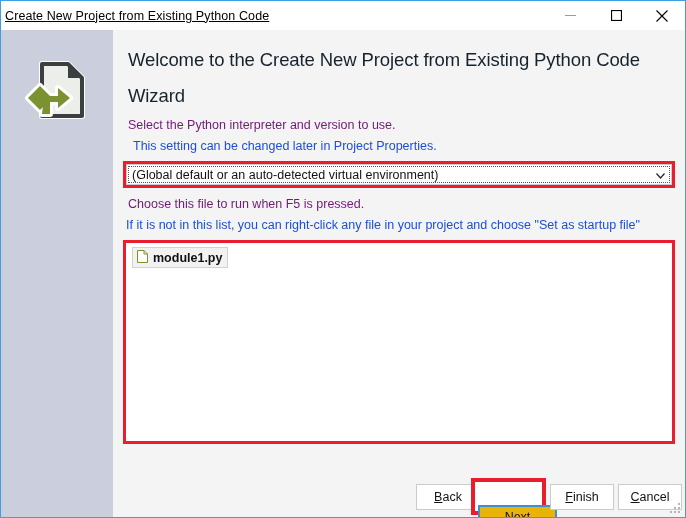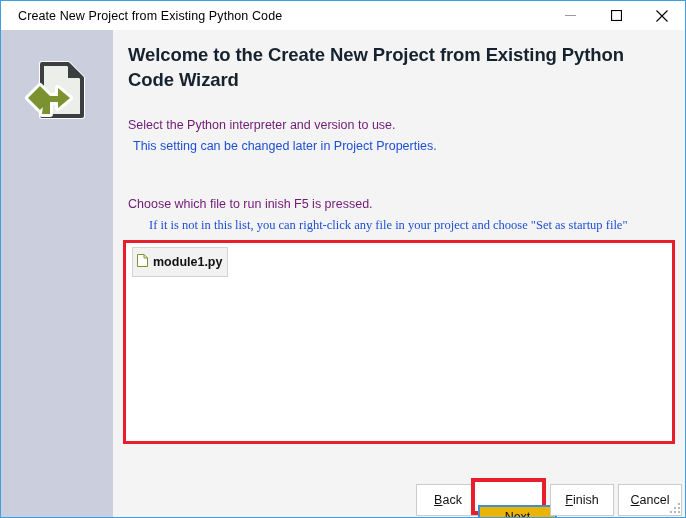--- a/index.html
+++ b/index.html
@@ -28,23 +28,24 @@
     left: 0; top: 0;
     width: 684px;
     height: 29px;
     background: #ffffff;
     display: flex;
     align-items: center;
   }
   .titlebar-text {
     font-size: 12.5px;
     color: #000000;
-    padding-left: 17px;
+    padding-left: 4px;
     white-space: nowrap;
     letter-spacing: 0.1px;
+    text-decoration: underline;
   }
   .titlebar-spacer { flex: 1 1 auto; }
   .win-btn {
     width: 46px;
     height: 29px;
     display: flex;
     align-items: center;
     justify-content: center;
     background: transparent;
   }
@@ -79,23 +80,23 @@
     width: 572px;
     height: 487px;
   }
 
   .page-title {
     position: absolute;
     left: 15px;
     top: 12px;
     width: 545px;
     font-size: 18.5px;
-    font-weight: bold;
+    font-weight: normal;
     color: #16232e;
-    line-height: 25px;
+    line-height: 36px;
     letter-spacing: -0.1px;
   }
 
   .label-primary {
     position: absolute;
     font-size: 12.5px;
     color: #701a75;
     white-space: nowrap;
   }
   .label-secondary {
@@ -177,38 +178,38 @@
     padding: 0 5px 0 4px;
     margin-left: 6px;
     font-size: 12.5px;
     color: #111111;
     box-sizing: border-box;
   }
   .list-item.selected {
     background: #f2f2f2;
     border: 1px solid #d2d2d2;
     font-weight: bold;
-    height: 30px;
+    height: 21px;
   }
   .list-row { height: 21px; display: block; }
   .file-icon { margin-right: 5px; display: block; }
 
   
   .footer {
     position: absolute;
     left: 0;
     top: 446px;
     width: 684px;
     height: 41px;
   }
   .btn {
     position: absolute;
     top: 8px;
     width: 64px;
-    height: 32px;
+    height: 26px;
     box-sizing: border-box;
     border: 1px solid #cbcbcb;
     background: #ffffff;
     font-size: 12.5px;
     color: #111111;
     display: flex;
     align-items: center;
     justify-content: center;
     font-family: "Liberation Sans", sans-serif;
     padding: 12px;
@@ -312,23 +313,34 @@
       </span>
     </div>
 
     <div class="content">
 
       <div class="page-title">Welcome to the Create New Project from Existing Python Code Wizard</div>
 
       <div class="label-primary" style="left:15px; top:88px;">Select the Python interpreter and version to use.</div>
       <div class="label-secondary" style="left:20px; top:109px;">This setting can be changed later in Project Properties.</div>
 
-
-      <div class="label-primary" style="left:15px; top:167px;">Choose which file to run inish F5 is pressed.</div>
-      <div class="label-secondary" style="left:36px; top:188px;font-family:Liberation Serif, serif;">If it is not in this list, you can right-click any file in your project and choose "Set as startup file"</div>
+      <div class="combo-annot">
+        <div class="combo">
+          <span class="combo-text">(Global default or an auto-detected virtual environment)</span>
+          <span class="combo-arrow">
+            <svg width="9" height="6" viewBox="0 0 9 6">
+                <path d="M0.5 0.5 L4.5 5 L8.5 0.5" stroke="#222222" stroke-width="1.2" fill="none"></path>
+              </svg>
+          </span>
+          <span class="combo-focus"></span>
+        </div>
+      </div>
+
+      <div class="label-primary" style="left:15px; top:167px;">Choose this file to run when F5 is pressed.</div>
+      <div class="label-secondary" style="left:13px; top:188px;">If it is not in this list, you can right-click any file in your project and choose "Set as startup file"</div>
 
       <div class="list-annot">
         <div class="listbox">
 
           <div class="list-row">
             <span class="list-item selected">
               <span class="file-icon">
                 <svg width="11" height="13" viewBox="0 0 11 13">
                   <path d="M0.5 0.5 L7 0.5 L10.5 4 L10.5 12.5 L0.5 12.5 Z" fill="#ffffff" stroke="#7a922f" stroke-width="1"></path>
                   <path d="M7 0.5 L7 4 L10.5 4" fill="none" stroke="#7a922f" stroke-width="1"></path>

